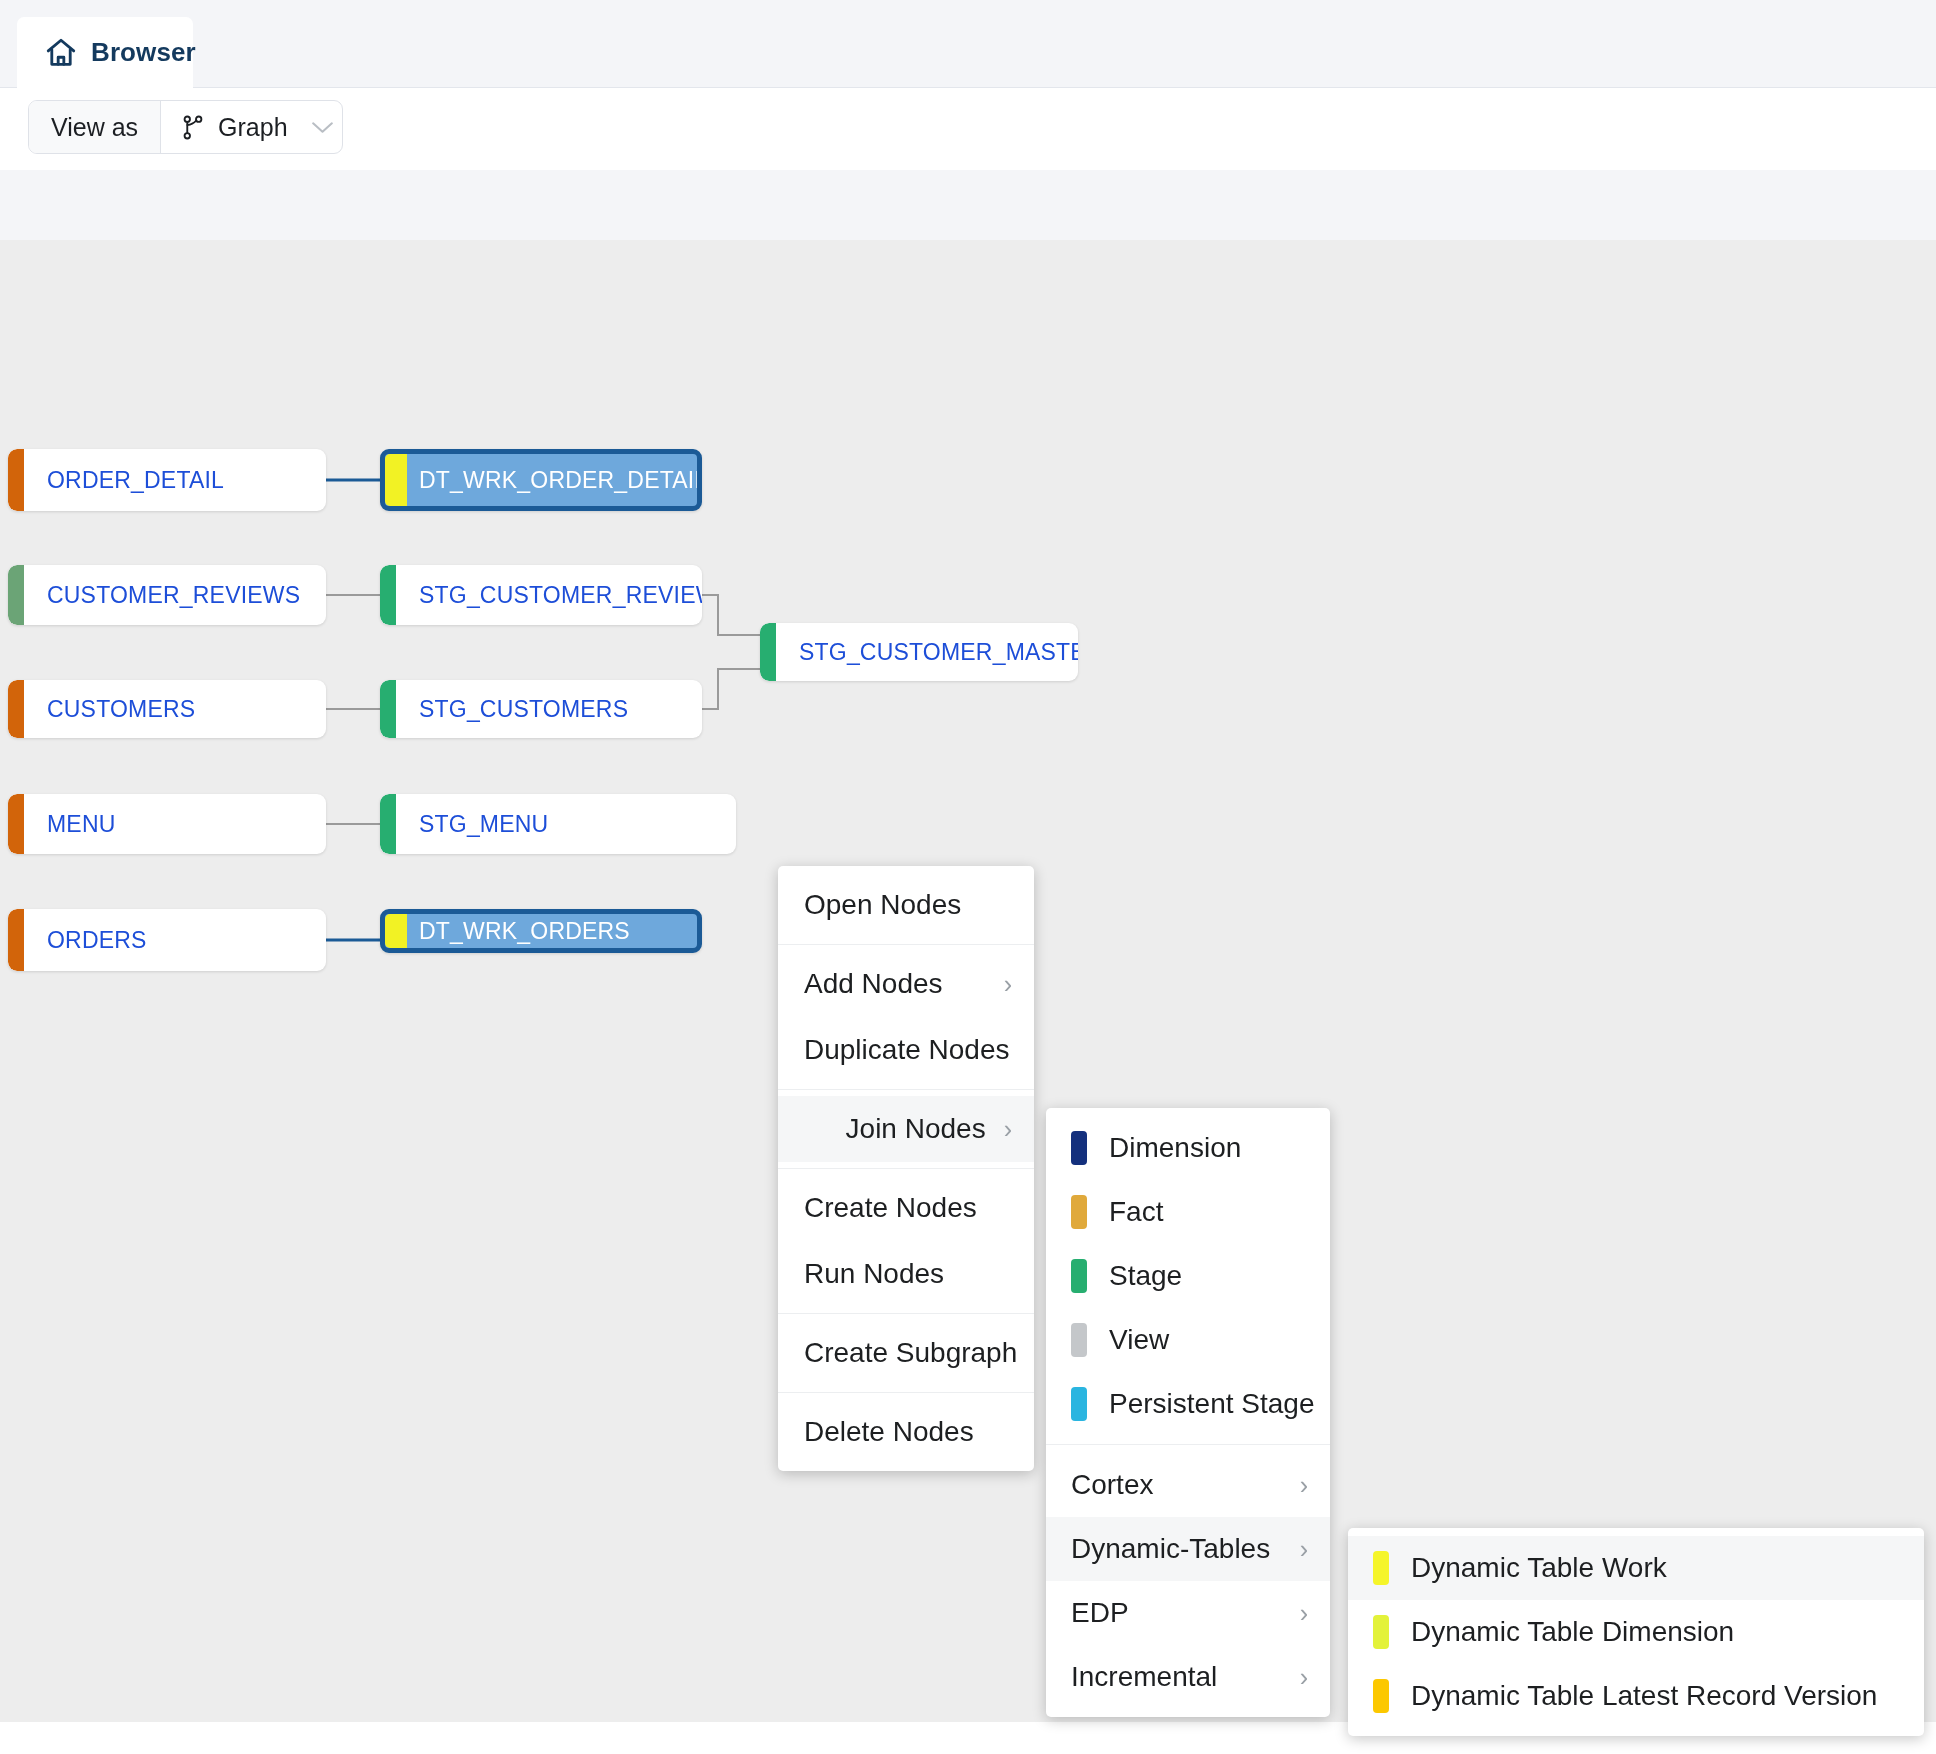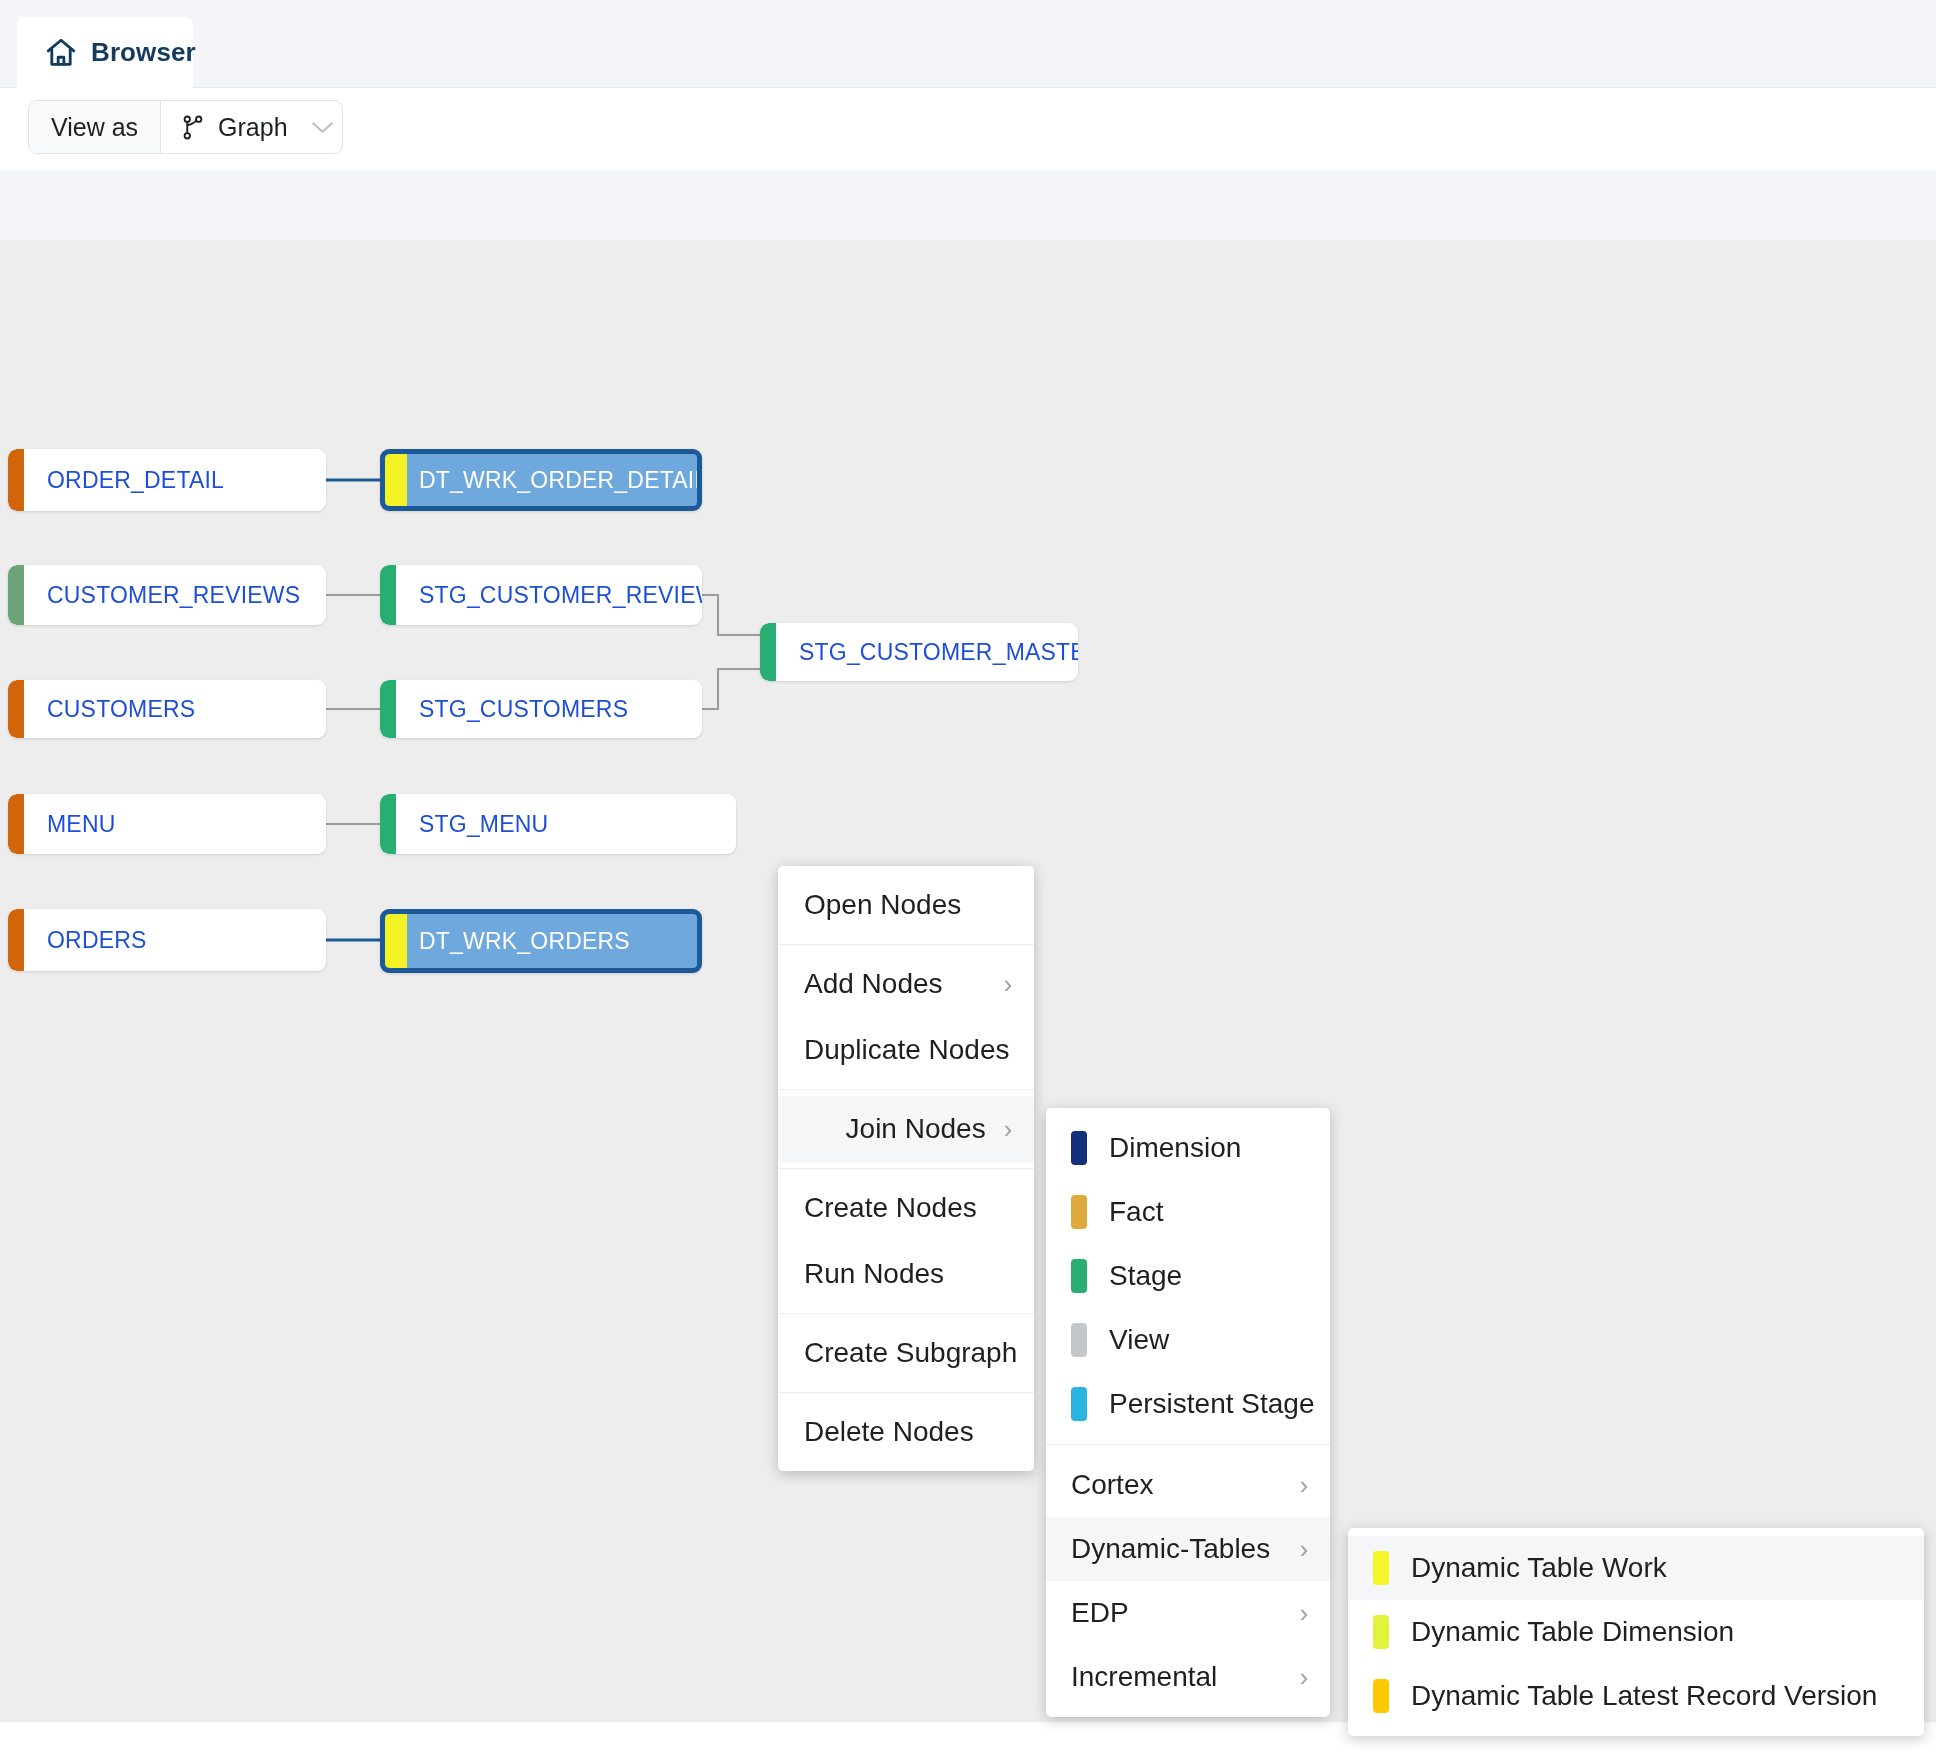--- a/index.html
+++ b/index.html
@@ -229,21 +229,21 @@
         <span class="nlabel">MENU</span>
       </div>
       <div class="node" style="left: 380px; top: 554px; width: 356px; height: 60px;">
         <div class="accent" style="background: rgb(39, 174, 112);"></div>
         <span class="nlabel">STG_MENU</span>
       </div>
       <div class="node" style="left: 8px; top: 669px; width: 318px; height: 62px;">
         <div class="accent" style="background: rgb(210, 100, 10);"></div>
         <span class="nlabel">ORDERS</span>
       </div>
-      <div class="node selected" style="left: 380px; top: 669px; width: 322px; height: 64px; align-items: center;">
+      <div class="node selected" style="left: 380px; top: 669px; width: 322px; height: 44px; align-items: center;">
         <div class="accent" style="background: rgb(242, 242, 36);"></div>
         <span class="nlabel">DT_WRK_ORDERS</span>
       </div>
     </div>
 </div>
 <div class="footer"></div>
 
 <div class="menu" id="ctx-main">
     <div class="mgroup">
       <div class="mi">

